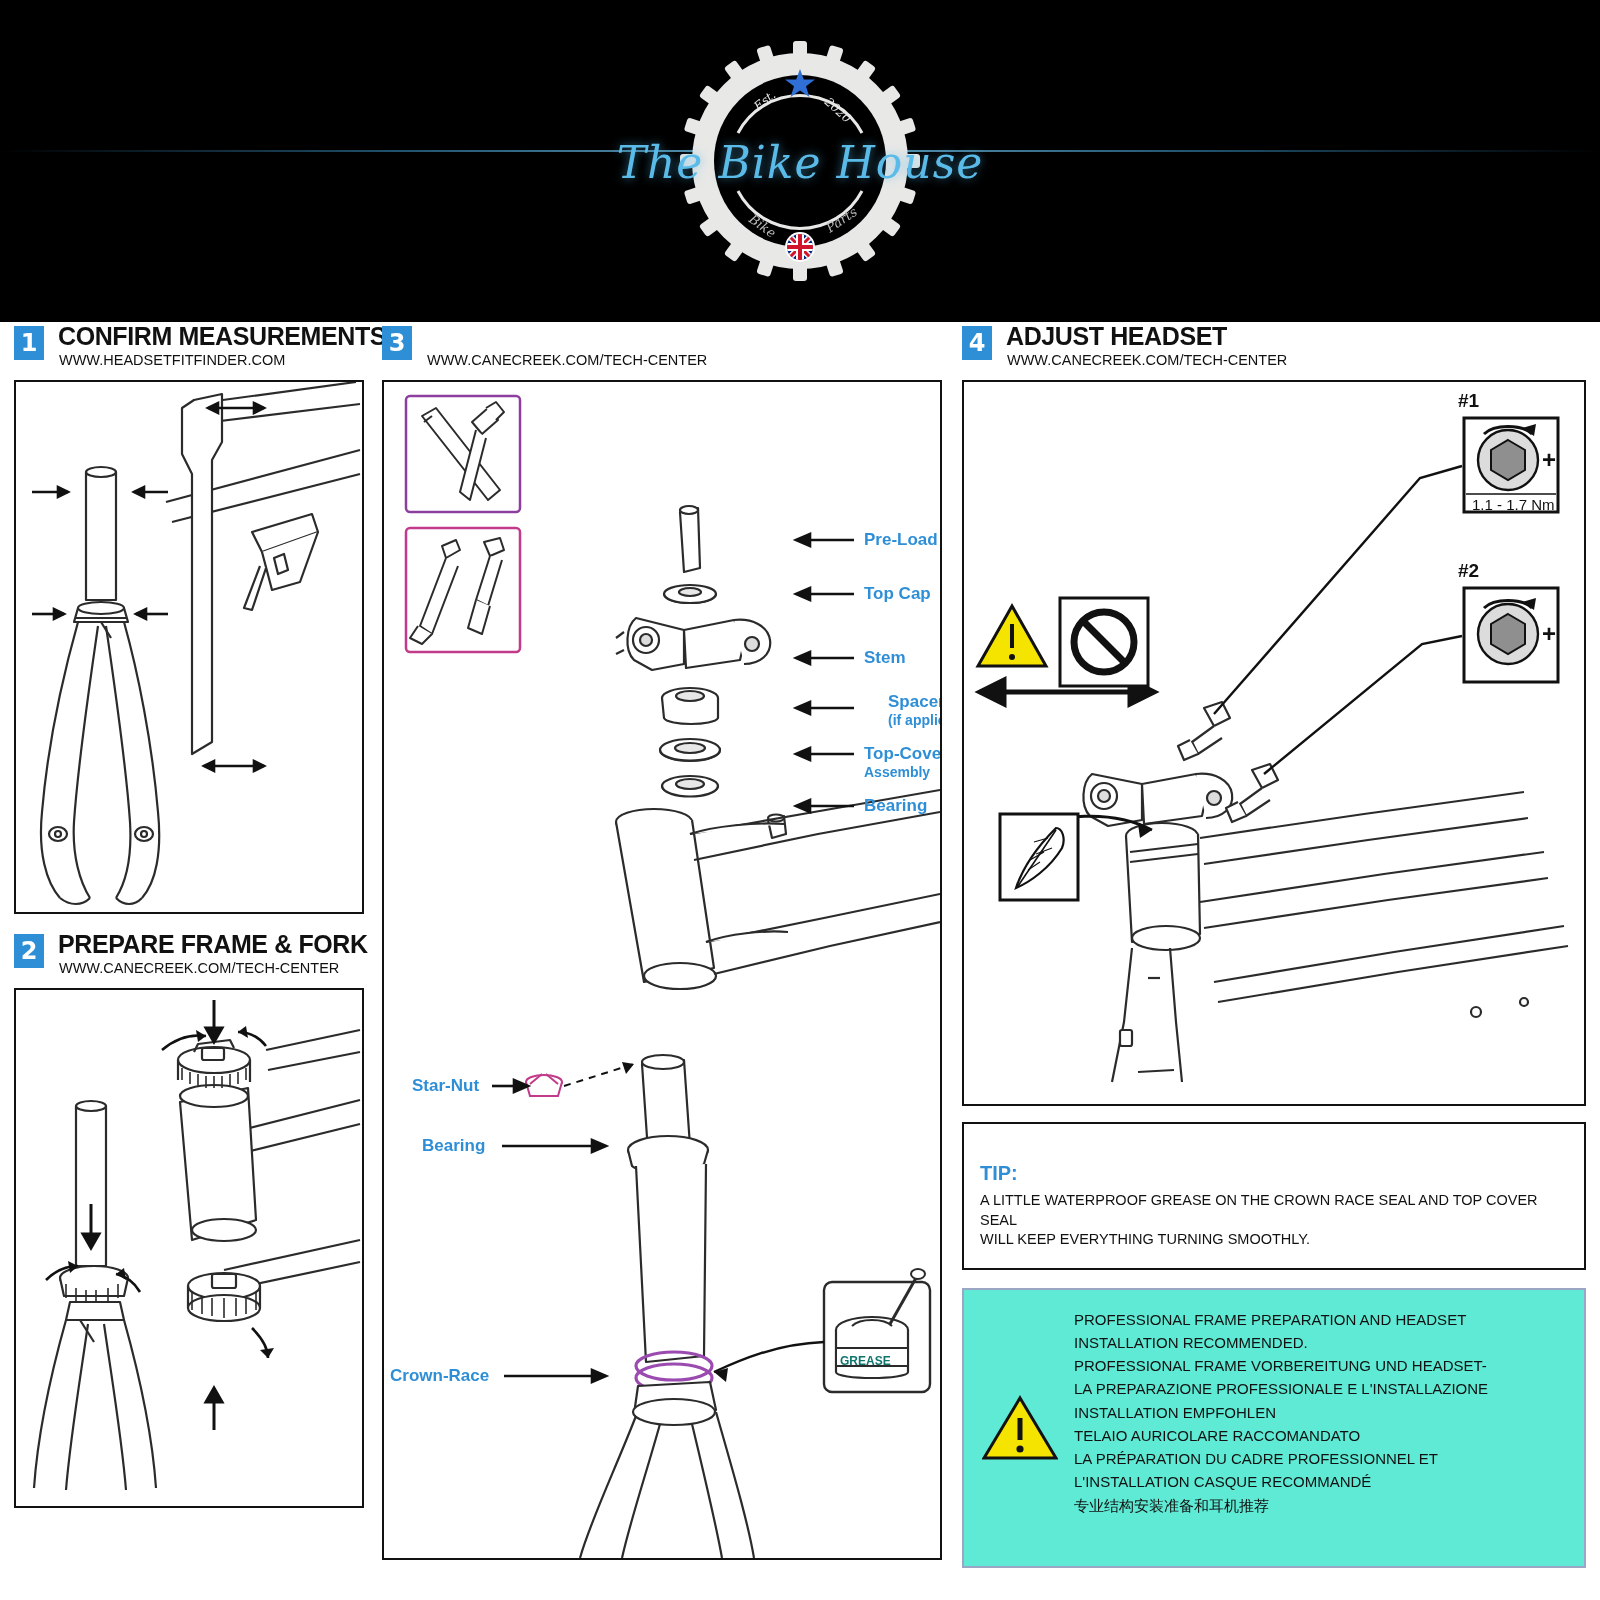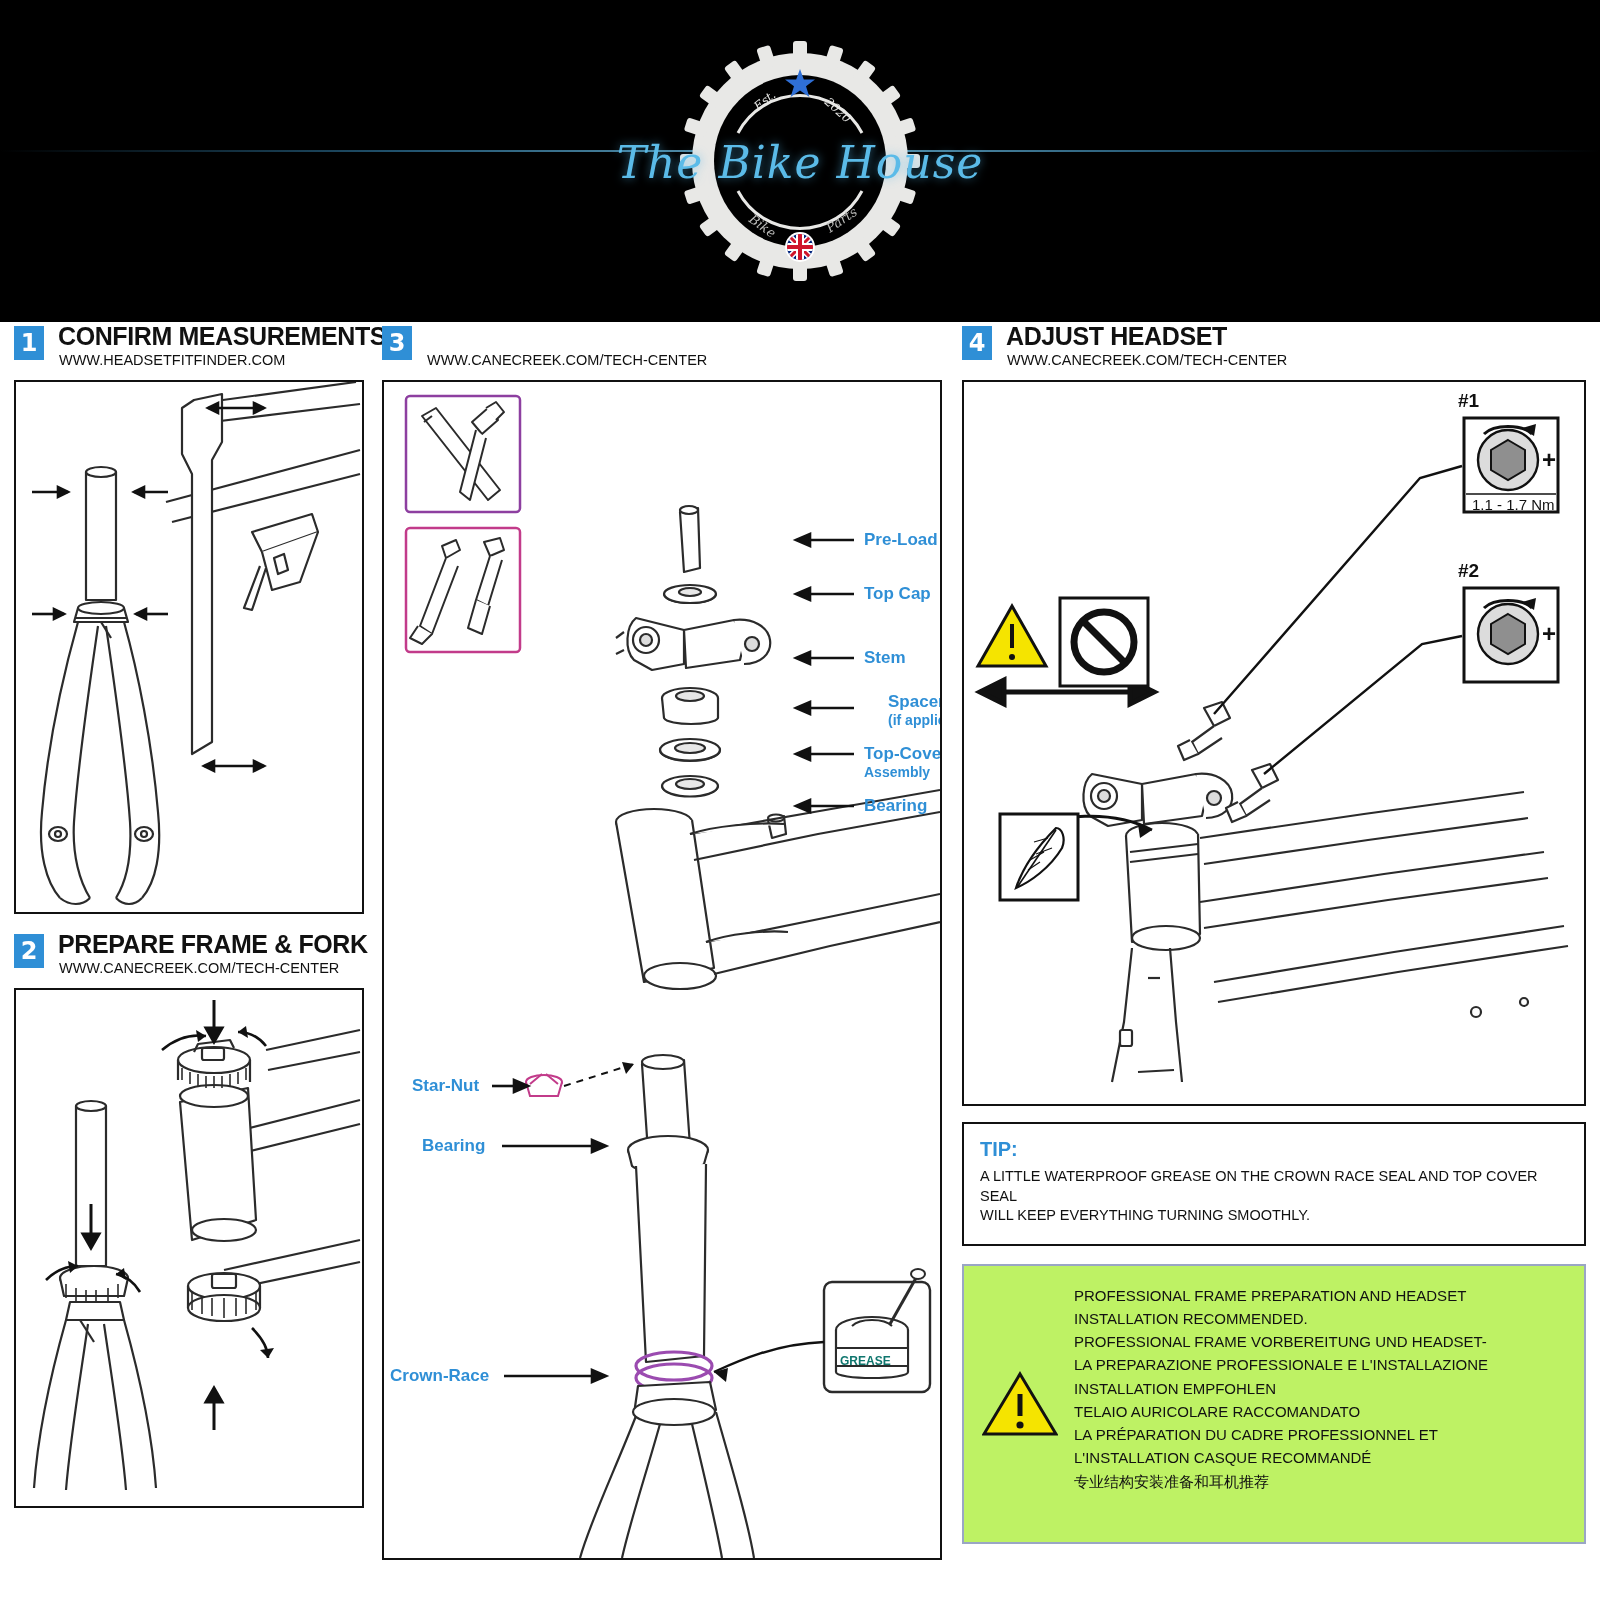--- a/index.html
+++ b/index.html
@@ -94,30 +94,30 @@
   .panel-2 { width: 350px; height: 520px; }
   .panel-3 { width: 560px; height: 1180px; }
   .panel-4 { width: 624px; height: 726px; }
 
   .tip-box {
     width: 624px; border: 2px solid #111111; background: #ffffff;
     padding: 14px 16px 18px 16px; margin-top: 16px;
   }
   .tip-title {
     color: #2f8fd6; font-weight: bold; font-size: 20px;
-    font-family: "Liberation Sans", sans-serif; margin-bottom: 6px;
+    font-family: "Liberation Sans", sans-serif; margin-bottom: 6px; margin-top: 24px;
   }
   .tip-text {
     font-size: 14.5px; line-height: 1.35; color: #111111;
     font-family: "Liberation Sans", sans-serif;
   }
 
   .note-box {
     width: 624px; min-height: 280px; margin-top: 18px;
-    border: 2px solid #9aa6c4; background: #bef264;
+    border: 2px solid #9aa6c4; background: #5eead4;
     position: relative; padding: 18px 18px 18px 110px;
   }
   .note-text {
     font-size: 15px; line-height: 1.55; color: #111111;
     font-family: "Liberation Sans", sans-serif;
   }
   .note-text div { white-space: nowrap; }
   .warn-tri-big {
     position: absolute; left: 18px; top: 50%; transform: translateY(-50%);
     width: 76px; height: 68px;

